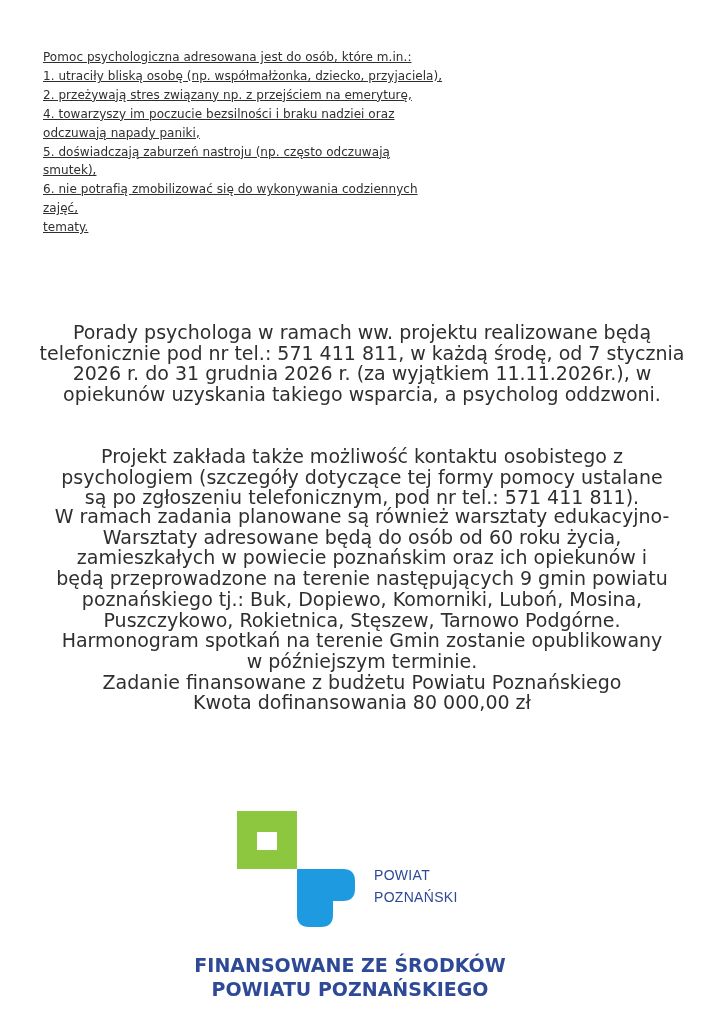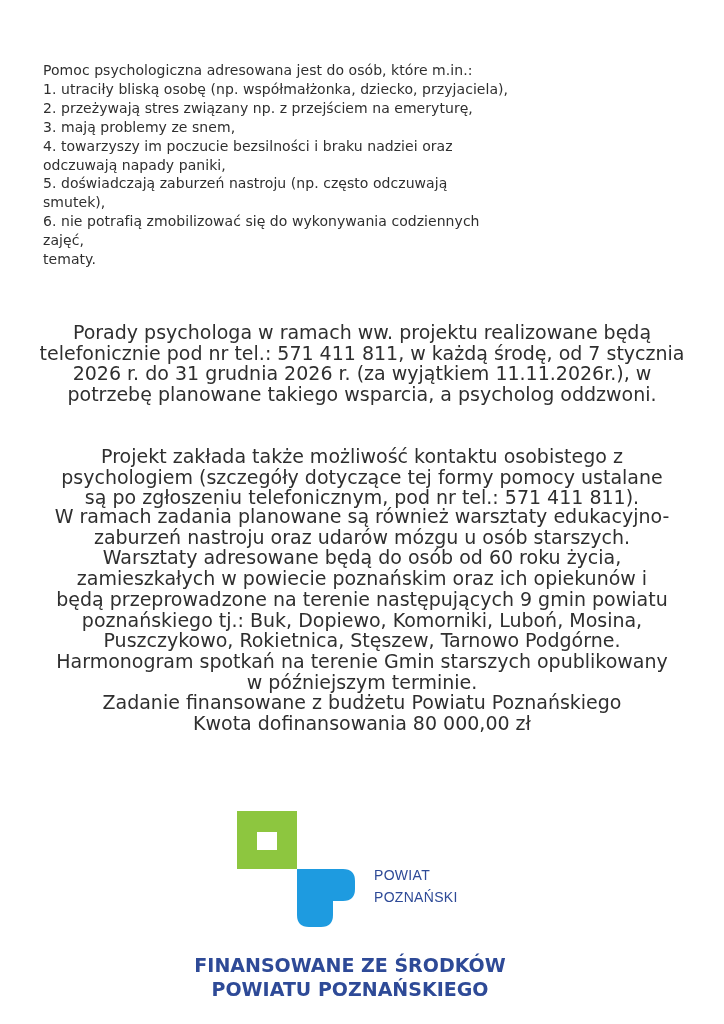--- a/index.html
+++ b/index.html
@@ -17,25 +17,26 @@
   }
   .page {
     position: absolute;
     left: 0; top: 0;
     width: 724px;
     height: 1024px;
   }
   .intro {
     position: absolute;
     left: 43px;
-    top: 61px;
+    top: 48px;
     width: 660px;
-    font-size: 14px;
+    font-size: 12px;
     line-height: 18.9px;
     letter-spacing: 0.05px;
+    text-decoration: underline;
   }
   .intro .line { display: block; white-space: nowrap; }
   .centered {
     position: absolute;
     left: 20px;
     width: 684px;
     text-align: center;
     font-size: 19px;
     line-height: 20.7px;
   }
@@ -99,52 +100,50 @@
 </style>
 </head>
 <body>
 
 <div class="page">
 
   <div class="intro">
     <span class="line">Pomoc psychologiczna adresowana jest do osób, które m.in.:</span>
     <span class="line">1. utraciły bliską osobę (np. współmałżonka, dziecko, przyjaciela),</span>
     <span class="line">2. przeżywają stres związany np. z przejściem na emeryturę,</span>
-    <span class="line">3. mają problemy ze snem,</span>
     <span class="line">4. towarzyszy im poczucie bezsilności i braku nadziei oraz</span>
     <span class="line">odczuwają napady paniki,</span>
     <span class="line">5. doświadczają zaburzeń nastroju (np. często odczuwają</span>
     <span class="line">smutek),</span>
     <span class="line">6. nie potrafią zmobilizować się do wykonywania codziennych</span>
     <span class="line">zajęć,</span>
     <span class="line">tematy.</span>
   </div>
 
   <div class="centered" id="para-phone">
     <span class="line">Porady psychologa w ramach ww. projektu realizowane będą</span>
     <span class="line">telefonicznie pod nr tel.: 571 411 811, w każdą środę, od 7 stycznia</span>
     <span class="line">2026 r. do 31 grudnia 2026 r. (za wyjątkiem 11.11.2026r.), w</span>
-    <span class="line">potrzebę planowane takiego wsparcia, a psycholog oddzwoni.</span>
+    <span class="line">opiekunów uzyskania takiego wsparcia, a psycholog oddzwoni.</span>
   </div>
 
   <div class="centered" id="para-personal">
     <span class="line">Projekt zakłada także możliwość kontaktu osobistego z</span>
     <span class="line">psychologiem (szczegóły dotyczące tej formy pomocy ustalane</span>
     <span class="line">są po zgłoszeniu telefonicznym, pod nr tel.: 571 411 811).</span>
   </div>
 
   <div class="centered" id="para-workshops">
     <span class="line">W ramach zadania planowane są również warsztaty edukacyjno-</span>
-    <span class="line">zaburzeń nastroju oraz udarów mózgu u osób starszych.</span>
     <span class="line">Warsztaty adresowane będą do osób od 60 roku życia,</span>
     <span class="line">zamieszkałych w powiecie poznańskim oraz ich opiekunów i</span>
     <span class="line">będą przeprowadzone na terenie następujących 9 gmin powiatu</span>
     <span class="line">poznańskiego tj.: Buk, Dopiewo, Komorniki, Luboń, Mosina,</span>
     <span class="line">Puszczykowo, Rokietnica, Stęszew, Tarnowo Podgórne.</span>
-    <span class="line">Harmonogram spotkań na terenie Gmin starszych opublikowany</span>
+    <span class="line">Harmonogram spotkań na terenie Gmin zostanie opublikowany</span>
     <span class="line">w późniejszym terminie.</span>
     <span class="line">Zadanie finansowane z budżetu Powiatu Poznańskiego</span>
     <span class="line">Kwota dofinansowania 80 000,00 zł</span>
   </div>
 
   <div class="logo">
     <div class="green-square">
       <div class="green-hole"></div>
     </div>
     <svg class="blue-shape" viewBox="0 0 58 58" width="58" height="58">

